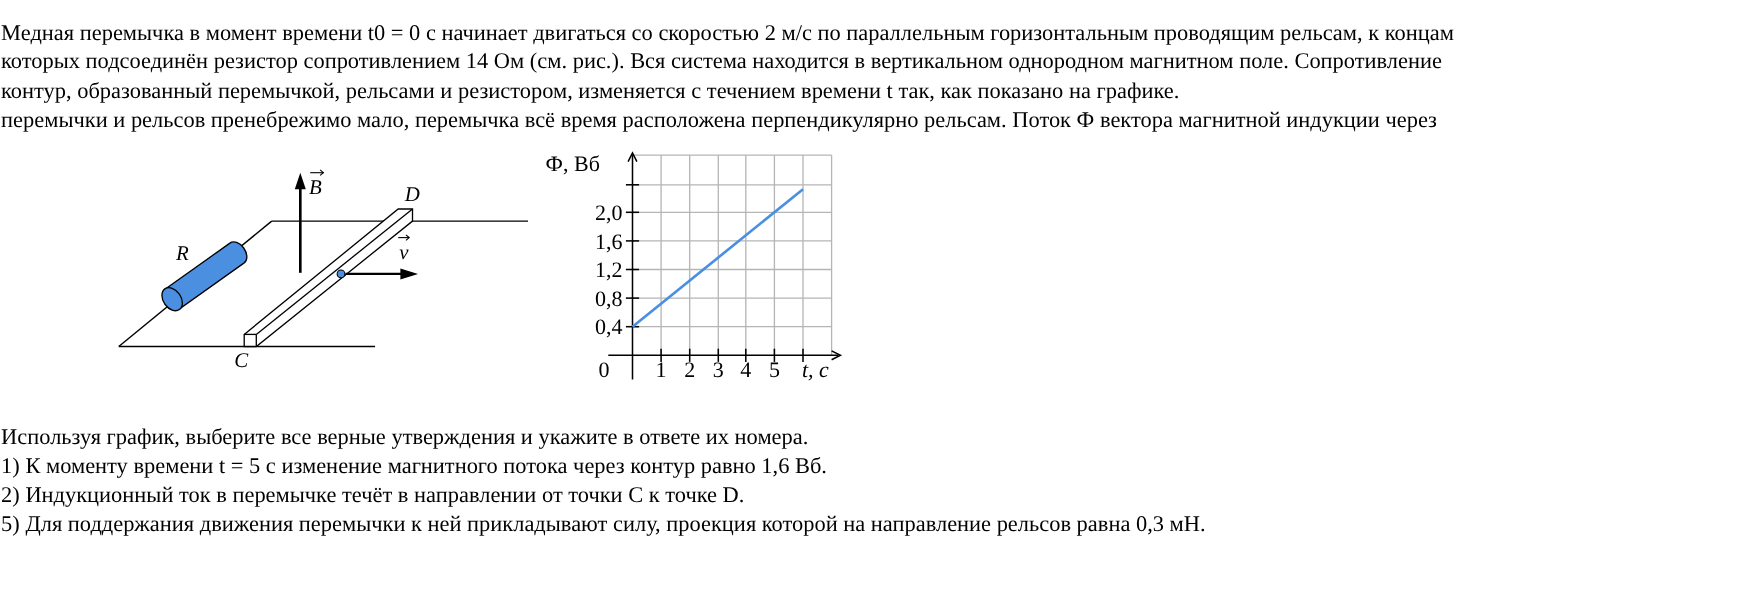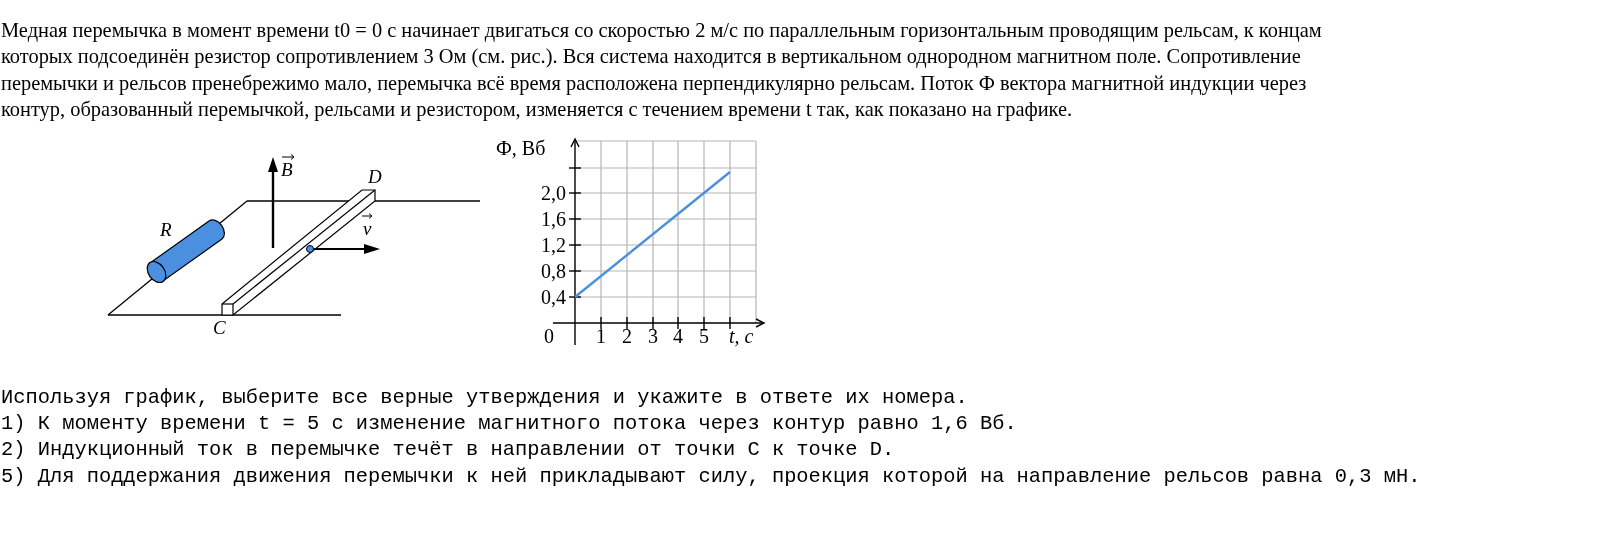--- a/index.html
+++ b/index.html
@@ -10,34 +10,34 @@
   }
   .para {
     position: absolute; left: 1px; top: 17px; width: 1590px;
     line-height: 26.4px; margin: 0;
   }
   .para .ln { display: block; white-space: nowrap; }
   .questions {
     position: absolute; left: 1px; top: 385px; width: 1590px;
     line-height: 26.2px; margin: 0;
   }
-  .questions .ln { display: block; white-space: nowrap; font-family: Liberation Mono, monospace; }
+  .questions .ln { display: block; white-space: nowrap; }
   svg { position: absolute; left: 0; top: 0; }
   .diag-label { font-family: "Liberation Serif", "DejaVu Serif", serif; font-style: italic; font-size: 19px; fill: #000; }
   .ax-label { font-family: "Liberation Serif", "DejaVu Serif", serif; font-size: 20px; fill: #000; }
   .ax-label-it { font-style: italic; }
 </style>
 </head>
 <body>
 
 <div class="para">
   <span class="ln">Медная перемычка в момент времени t0 = 0 с начинает двигаться со скоростью 2 м/с по параллельным горизонтальным проводящим рельсам, к концам</span>
-  <span class="ln">которых подсоединён резистор сопротивлением 3 Ом (см. рис.). Вся система находится в вертикальном однородном магнитном поле. Сопротивление</span>
+  <span class="ln">которых подсоединён резистор сопротивлением 14 Ом (см. рис.). Вся система находится в вертикальном однородном магнитном поле. Сопротивление</span>
+  <span class="ln">контур, образованный перемычкой, рельсами и резистором, изменяется с течением времени t так, как показано на графике.</span>
   <span class="ln">перемычки и рельсов пренебрежимо мало, перемычка всё время расположена перпендикулярно рельсам. Поток Ф вектора магнитной индукции через</span>
-  <span class="ln">контур, образованный перемычкой, рельсами и резистором, изменяется с течением времени t так, как показано на графике.</span>
 </div>
 
 <svg width="1601" height="548" viewBox="0 0 1601 548">
   <defs>
     <marker id="arrowHead" markerWidth="10" markerHeight="10" refX="8" refY="5" orient="auto" markerUnits="userSpaceOnUse">
       <path d="M0,0 L10,5 L0,10 Z" fill="#000"></path>
     </marker>
   </defs>
 
   <g stroke="#000" stroke-width="1.3" fill="none">

